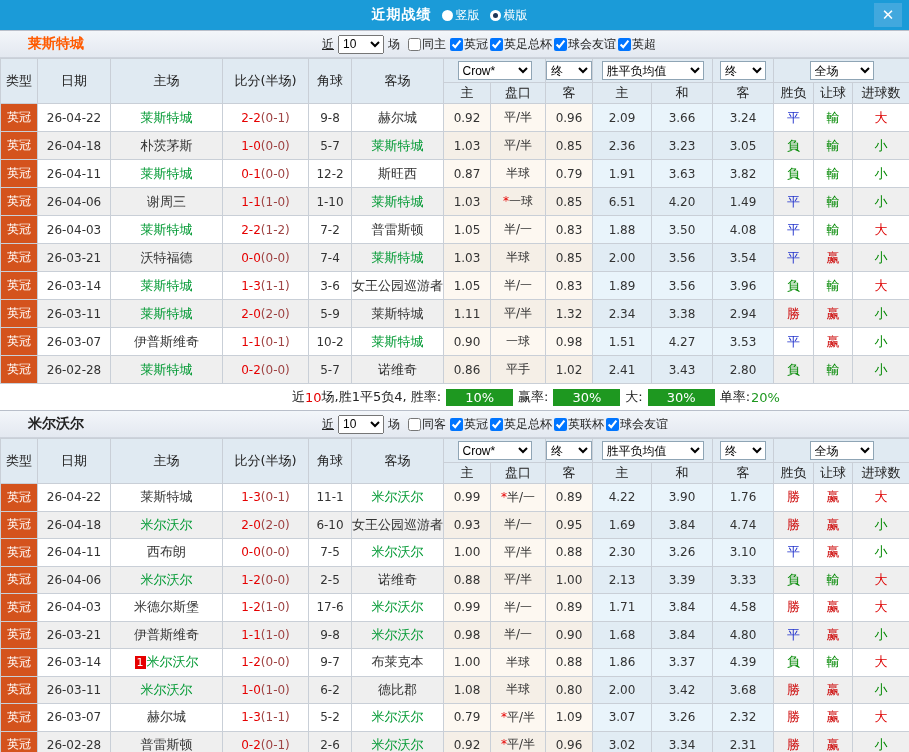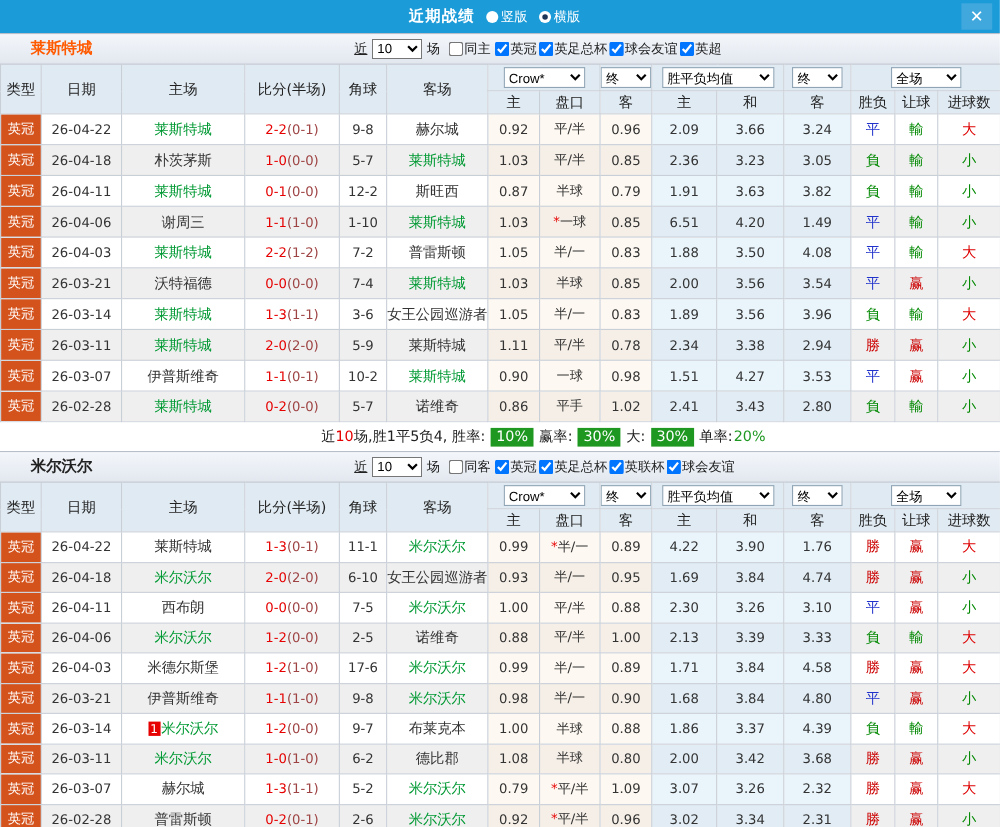--- a/index.html
+++ b/index.html
@@ -61,21 +61,21 @@
   td.c-name{font-size:13px;}
   .tname.green{color:var(--team-highlight-green,#009933);}
   .score{color:var(--score-red,#e60000);}
   .half{color:var(--half-score-red,#9e4343);}
   .star{color:var(--score-red,#e60000);}
   .badge{display:inline-block;background:var(--score-red,#e60000);color:#fff;font-size:11px;line-height:13px;padding:0 2px;margin-right:1px;}
   td.c-res{font-size:13px;}
   
   .summary{height:26px;display:flex;align-items:center;padding-left:292px;font-size:13px;color:#222;background:#fff;white-space:nowrap;}
   .summary .red{color:var(--score-red,#e60000);}
-  .summary .gbadge{background:var(--badge-green,#1e9820);color:#fff;padding:1px 5px;margin:8px 5px;}
+  .summary .gbadge{background:var(--badge-green,#1e9820);color:#fff;padding:1px 19px;margin:8px 5px;}
   .summary .greent{color:var(--badge-green,#1e9820);margin-left:1px;}
 </style>
 </head>
 <body>
 
 <div class="titlebar">
   <span class="title">近期战绩</span>
   <span class="radio-group">
       <span class="radio-item">
         <span class="radio"></span>
@@ -288,21 +288,21 @@
   </tr>
       <tr class="even">
     <td class="c-type">英冠</td>
     <td class="c-date">26-03-11</td>
     <td class="c-name"><span class="tname green">莱斯特城</span></td>
     <td class="c-score"><span class="score">2-0</span><span class="half">(2-0)</span></td>
     <td class="c-corner">5-9</td>
     <td class="c-name"><span class="tname">莱斯特城</span></td>
     <td class="crow">1.11</td>
     <td class="crow"><span class="star"></span><span>平/半</span></td>
-    <td class="crow">0.78</td>
+    <td class="crow">1.32</td>
     <td class="avg">2.34</td>
     <td class="avg">3.38</td>
     <td class="avg">2.94</td>
     <td class="c-res" style="color: rgb(204, 0, 0);">勝</td>
     <td class="c-res" style="color: rgb(204, 0, 0);">赢</td>
     <td class="c-res" style="color: rgb(0, 136, 0);">小</td>
   </tr>
       <tr class="odd">
     <td class="c-type">英冠</td>
     <td class="c-date">26-03-07</td>

